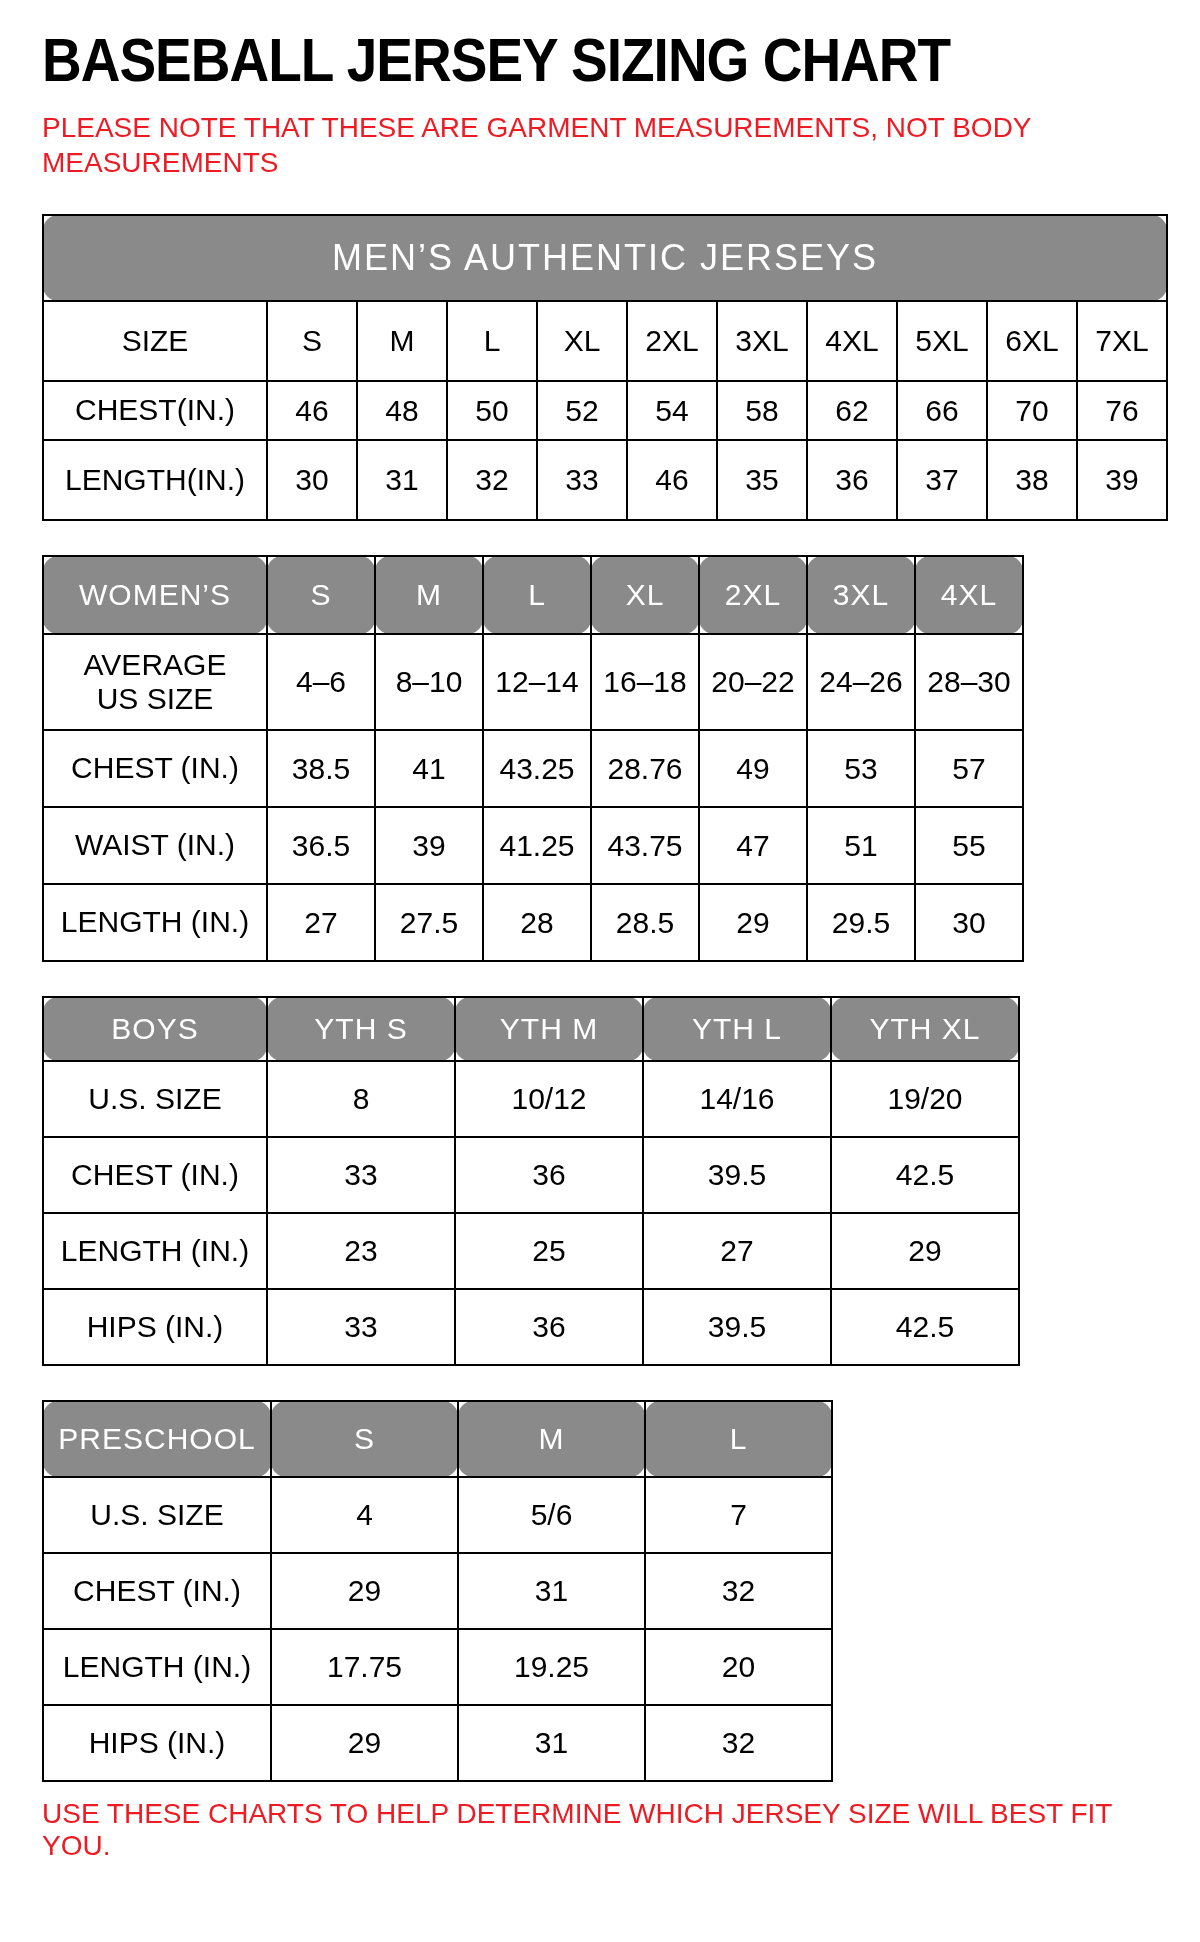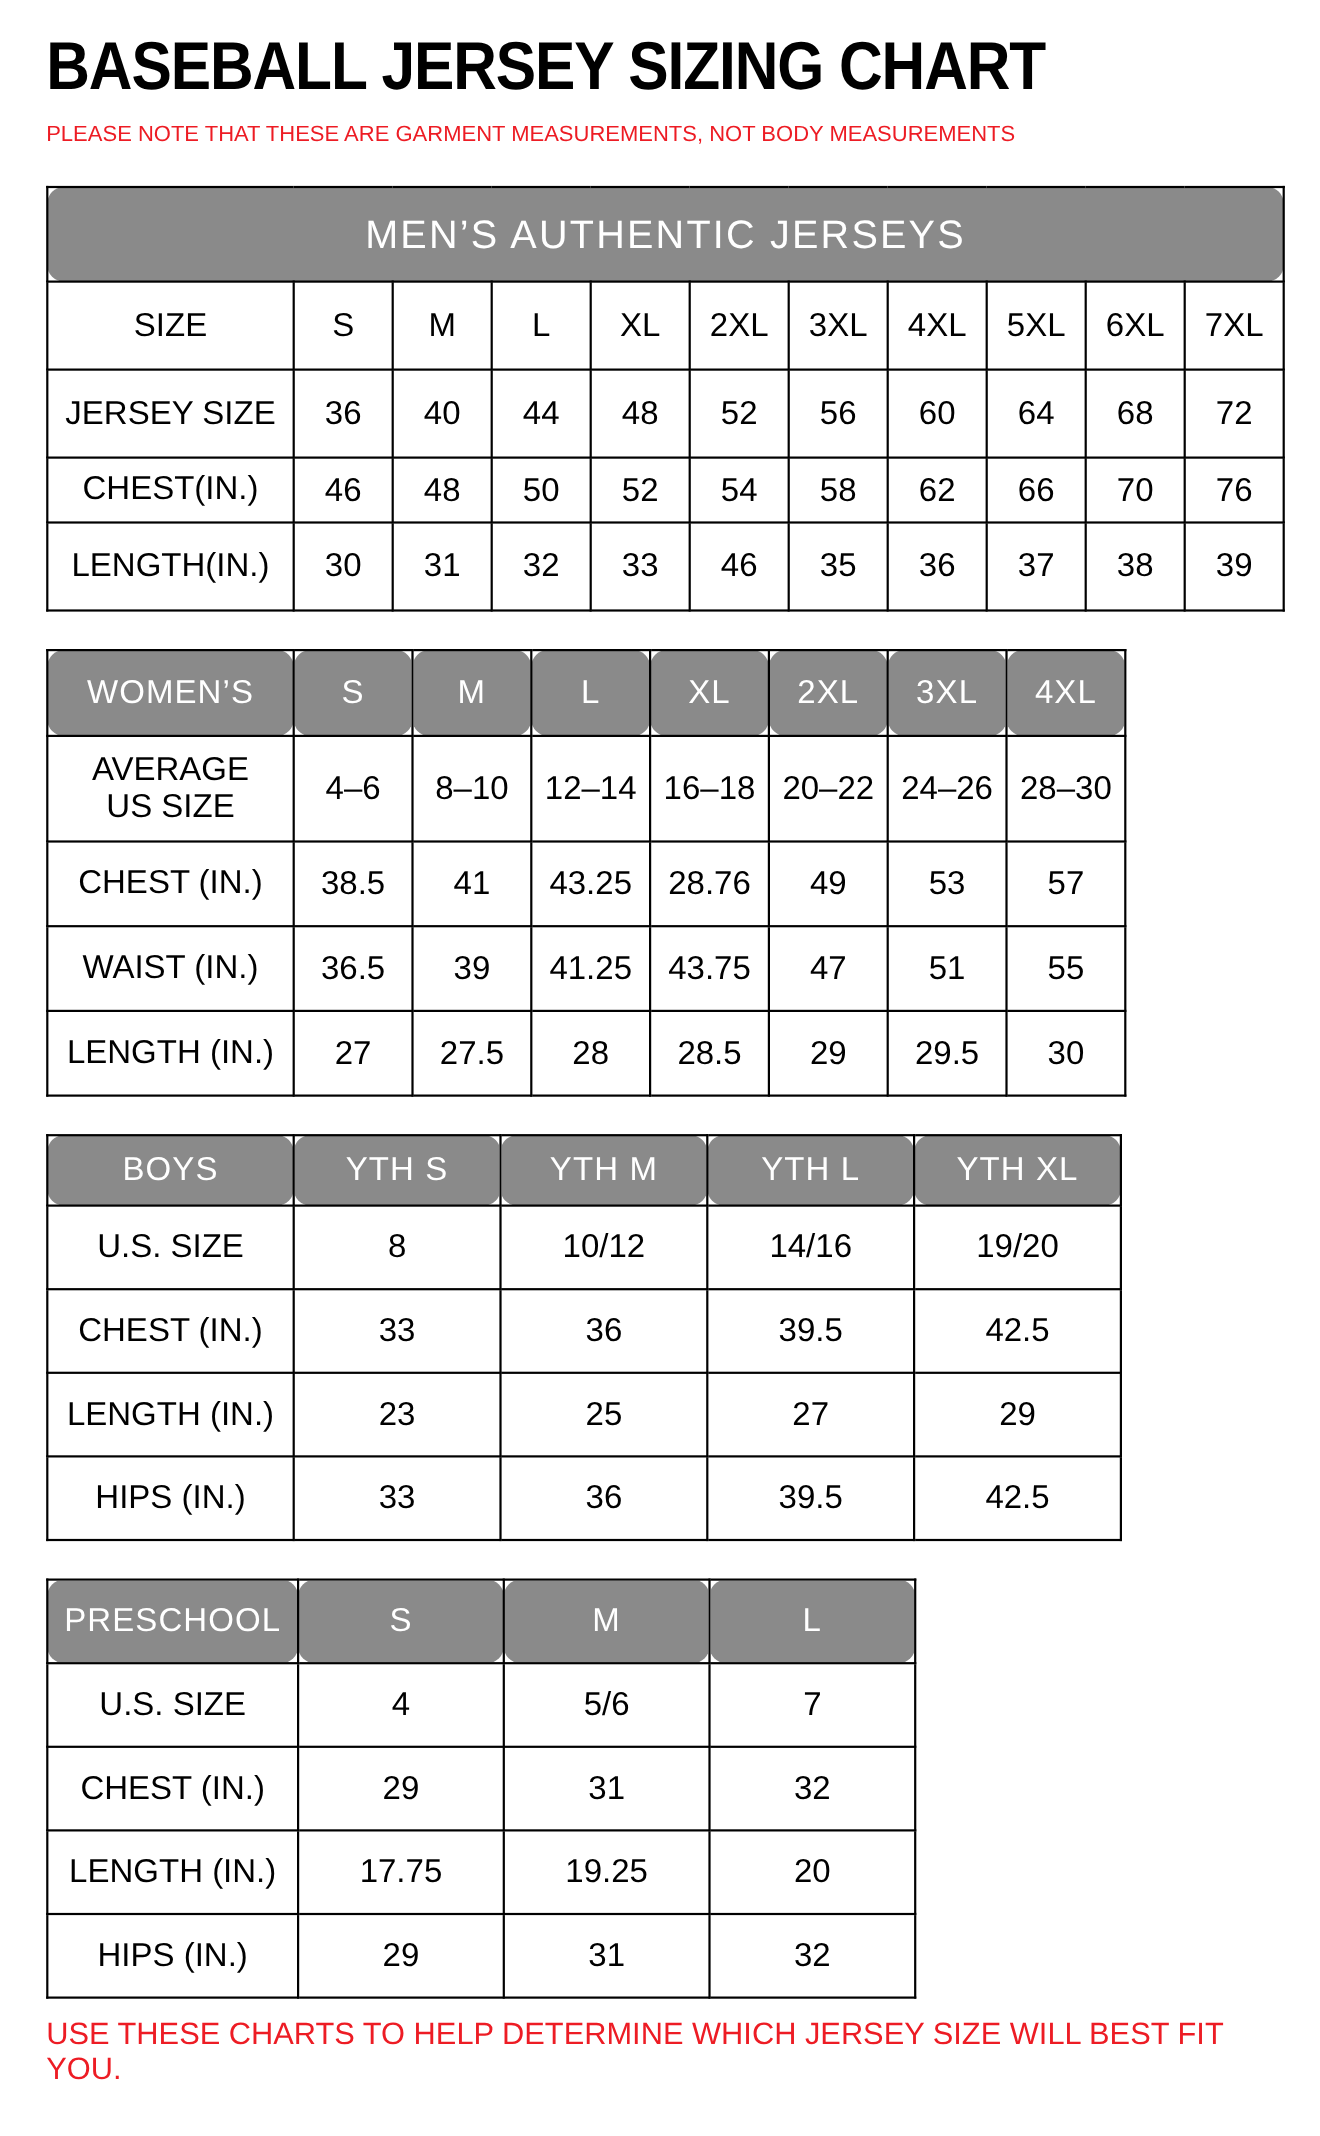--- a/index.html
+++ b/index.html
@@ -16,21 +16,21 @@
     font-weight:900;
     letter-spacing:-1px;
     margin:6px 0 10px 0;
     display:inline-block;
     transform:scaleY(1.12);
     transform-origin:left center;
     color:#000;
   }
   .note{
     color:#ed1c24;
-    font-size:20px;
+    font-size:28px;
     line-height:1.25;
     margin:8px 0 0 0;
     max-width:1040px;
   }
   table.tbl{
     border-collapse:collapse;
     table-layout:fixed;
     margin:34px 0 0 0;
   }
   .tbl td{
@@ -106,33 +106,20 @@
     <td>M</td>
     <td>L</td>
     <td>XL</td>
     <td>2XL</td>
     <td>3XL</td>
     <td>4XL</td>
     <td>5XL</td>
     <td>6XL</td>
     <td>7XL</td>
   </tr>
-  <tr style="height:80px">
-    <td class="lbl">JERSEY SIZE</td>
-    <td>36</td>
-    <td>40</td>
-    <td>44</td>
-    <td>48</td>
-    <td>52</td>
-    <td>56</td>
-    <td>60</td>
-    <td>64</td>
-    <td>68</td>
-    <td>72</td>
-  </tr>
   <tr style="height:59px">
     <td class="lbl">CHEST(IN.)</td>
     <td>46</td>
     <td>48</td>
     <td>50</td>
     <td>52</td>
     <td>54</td>
     <td>58</td>
     <td>62</td>
     <td>66</td>

